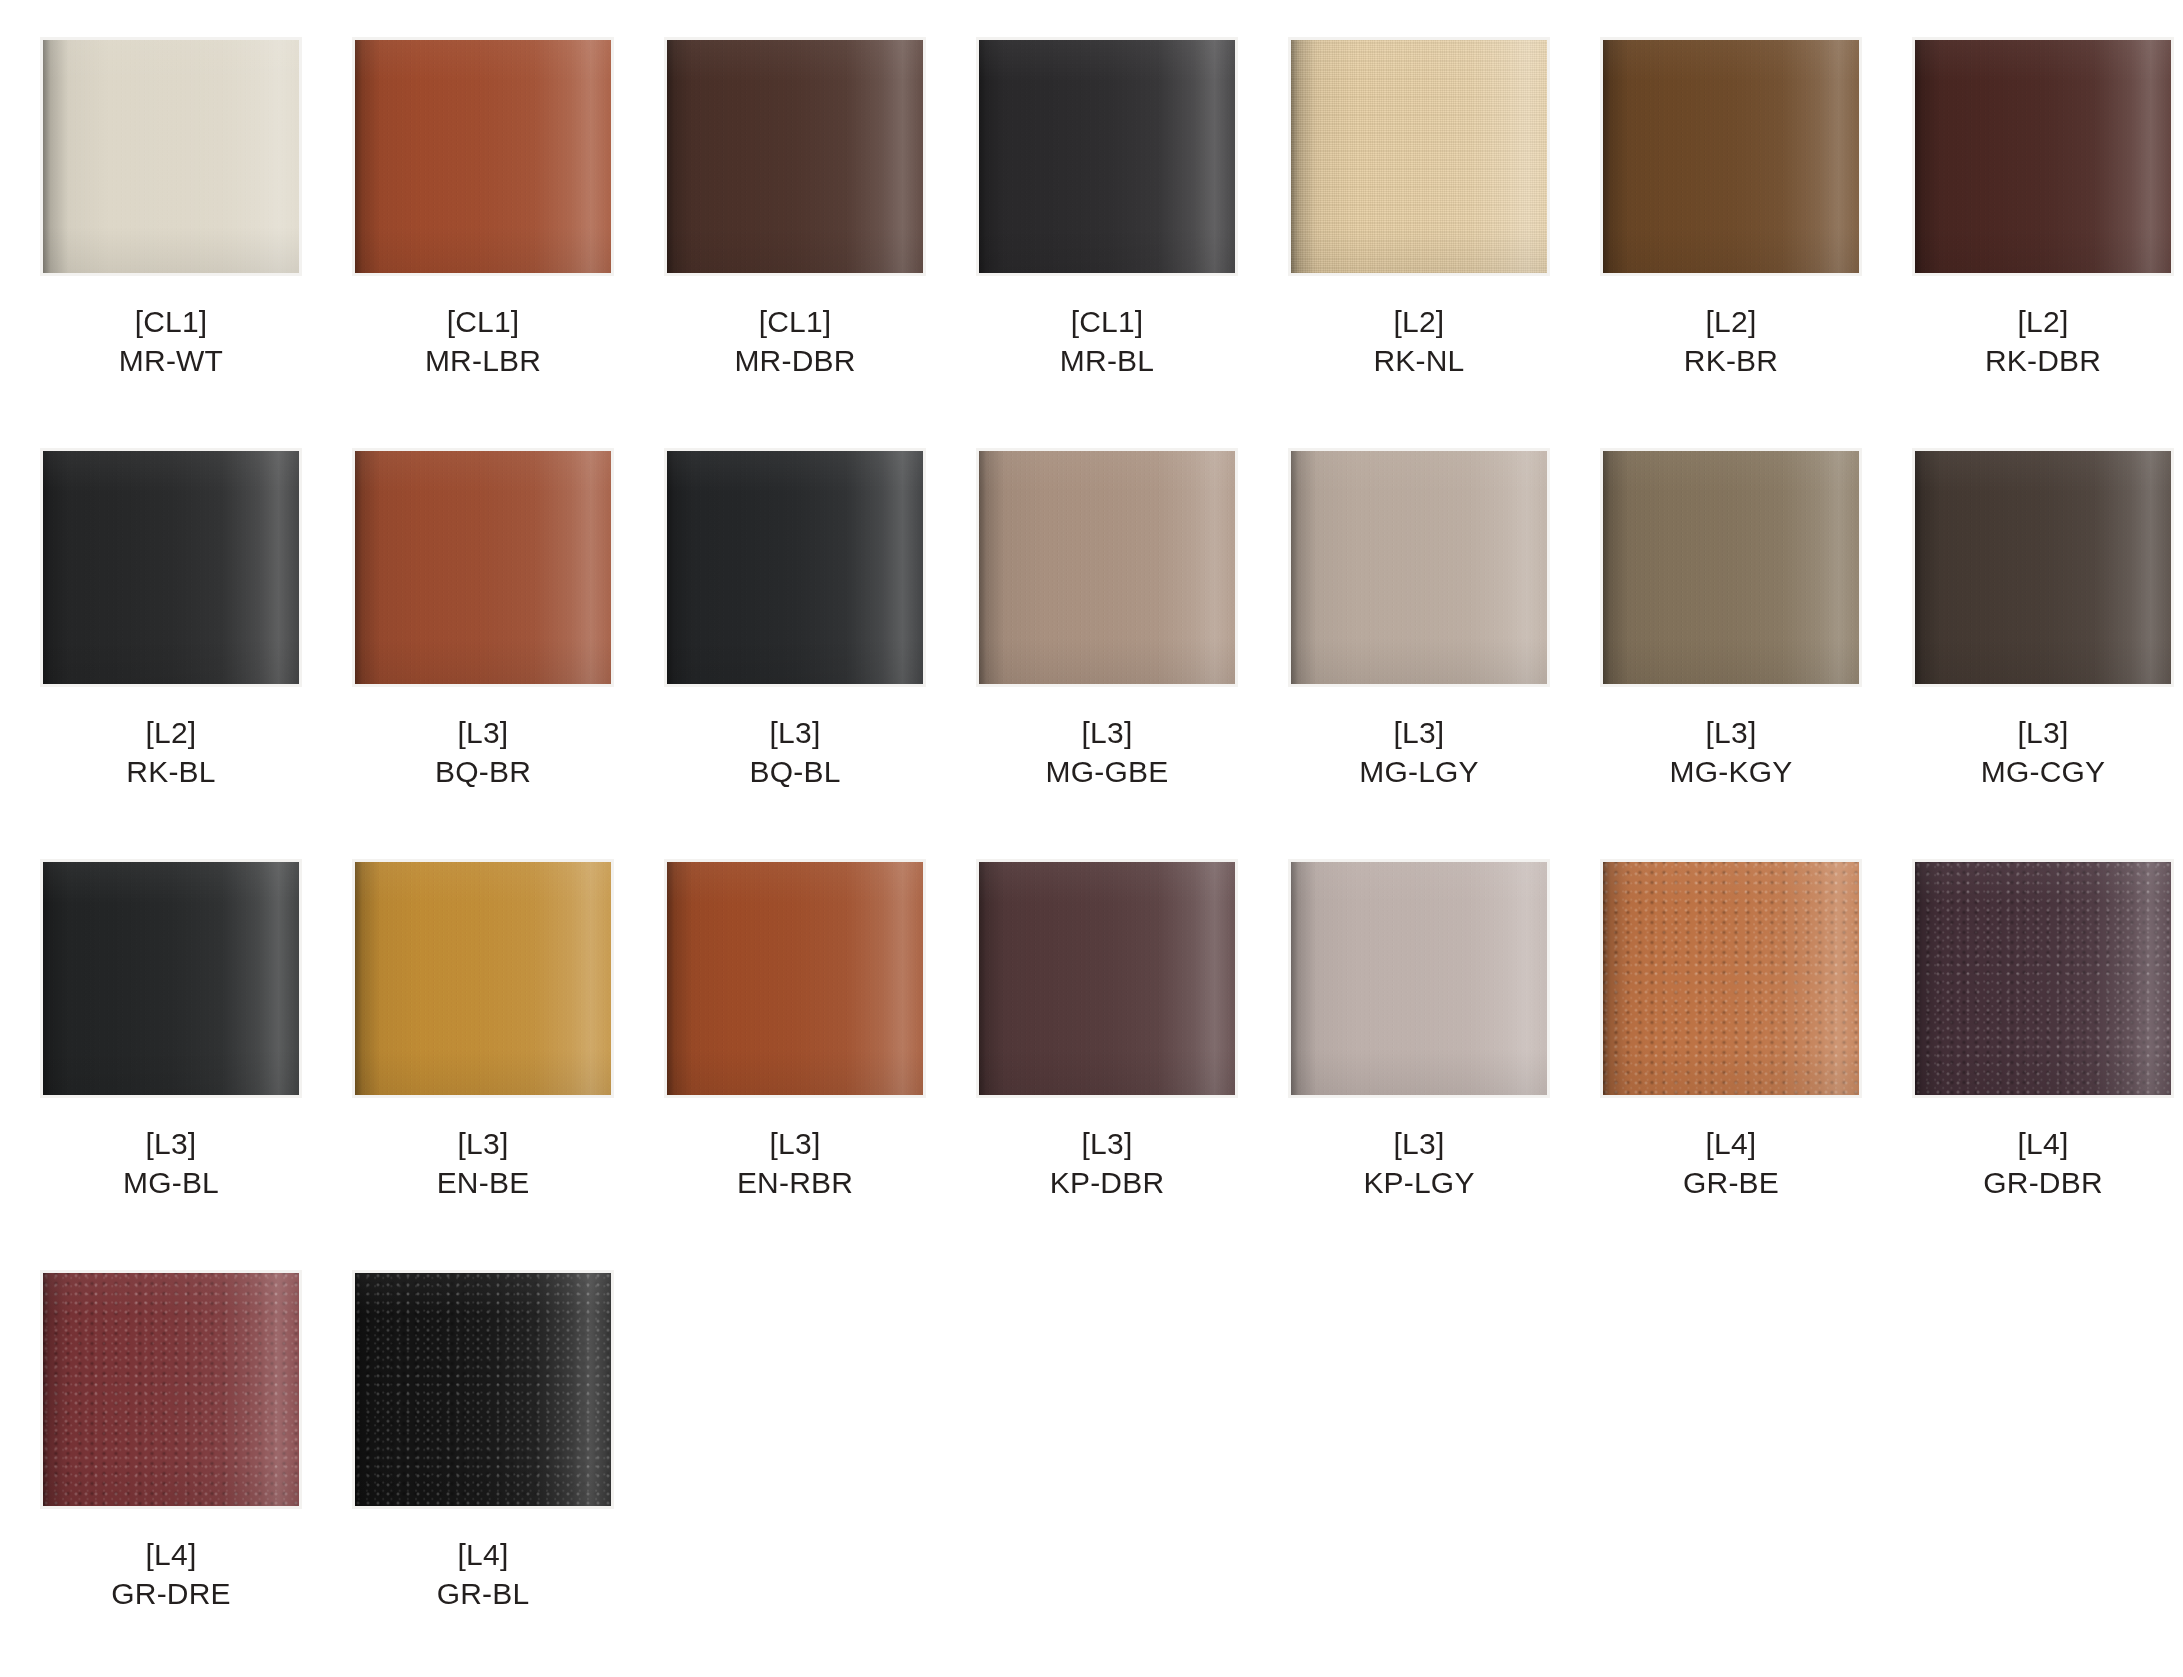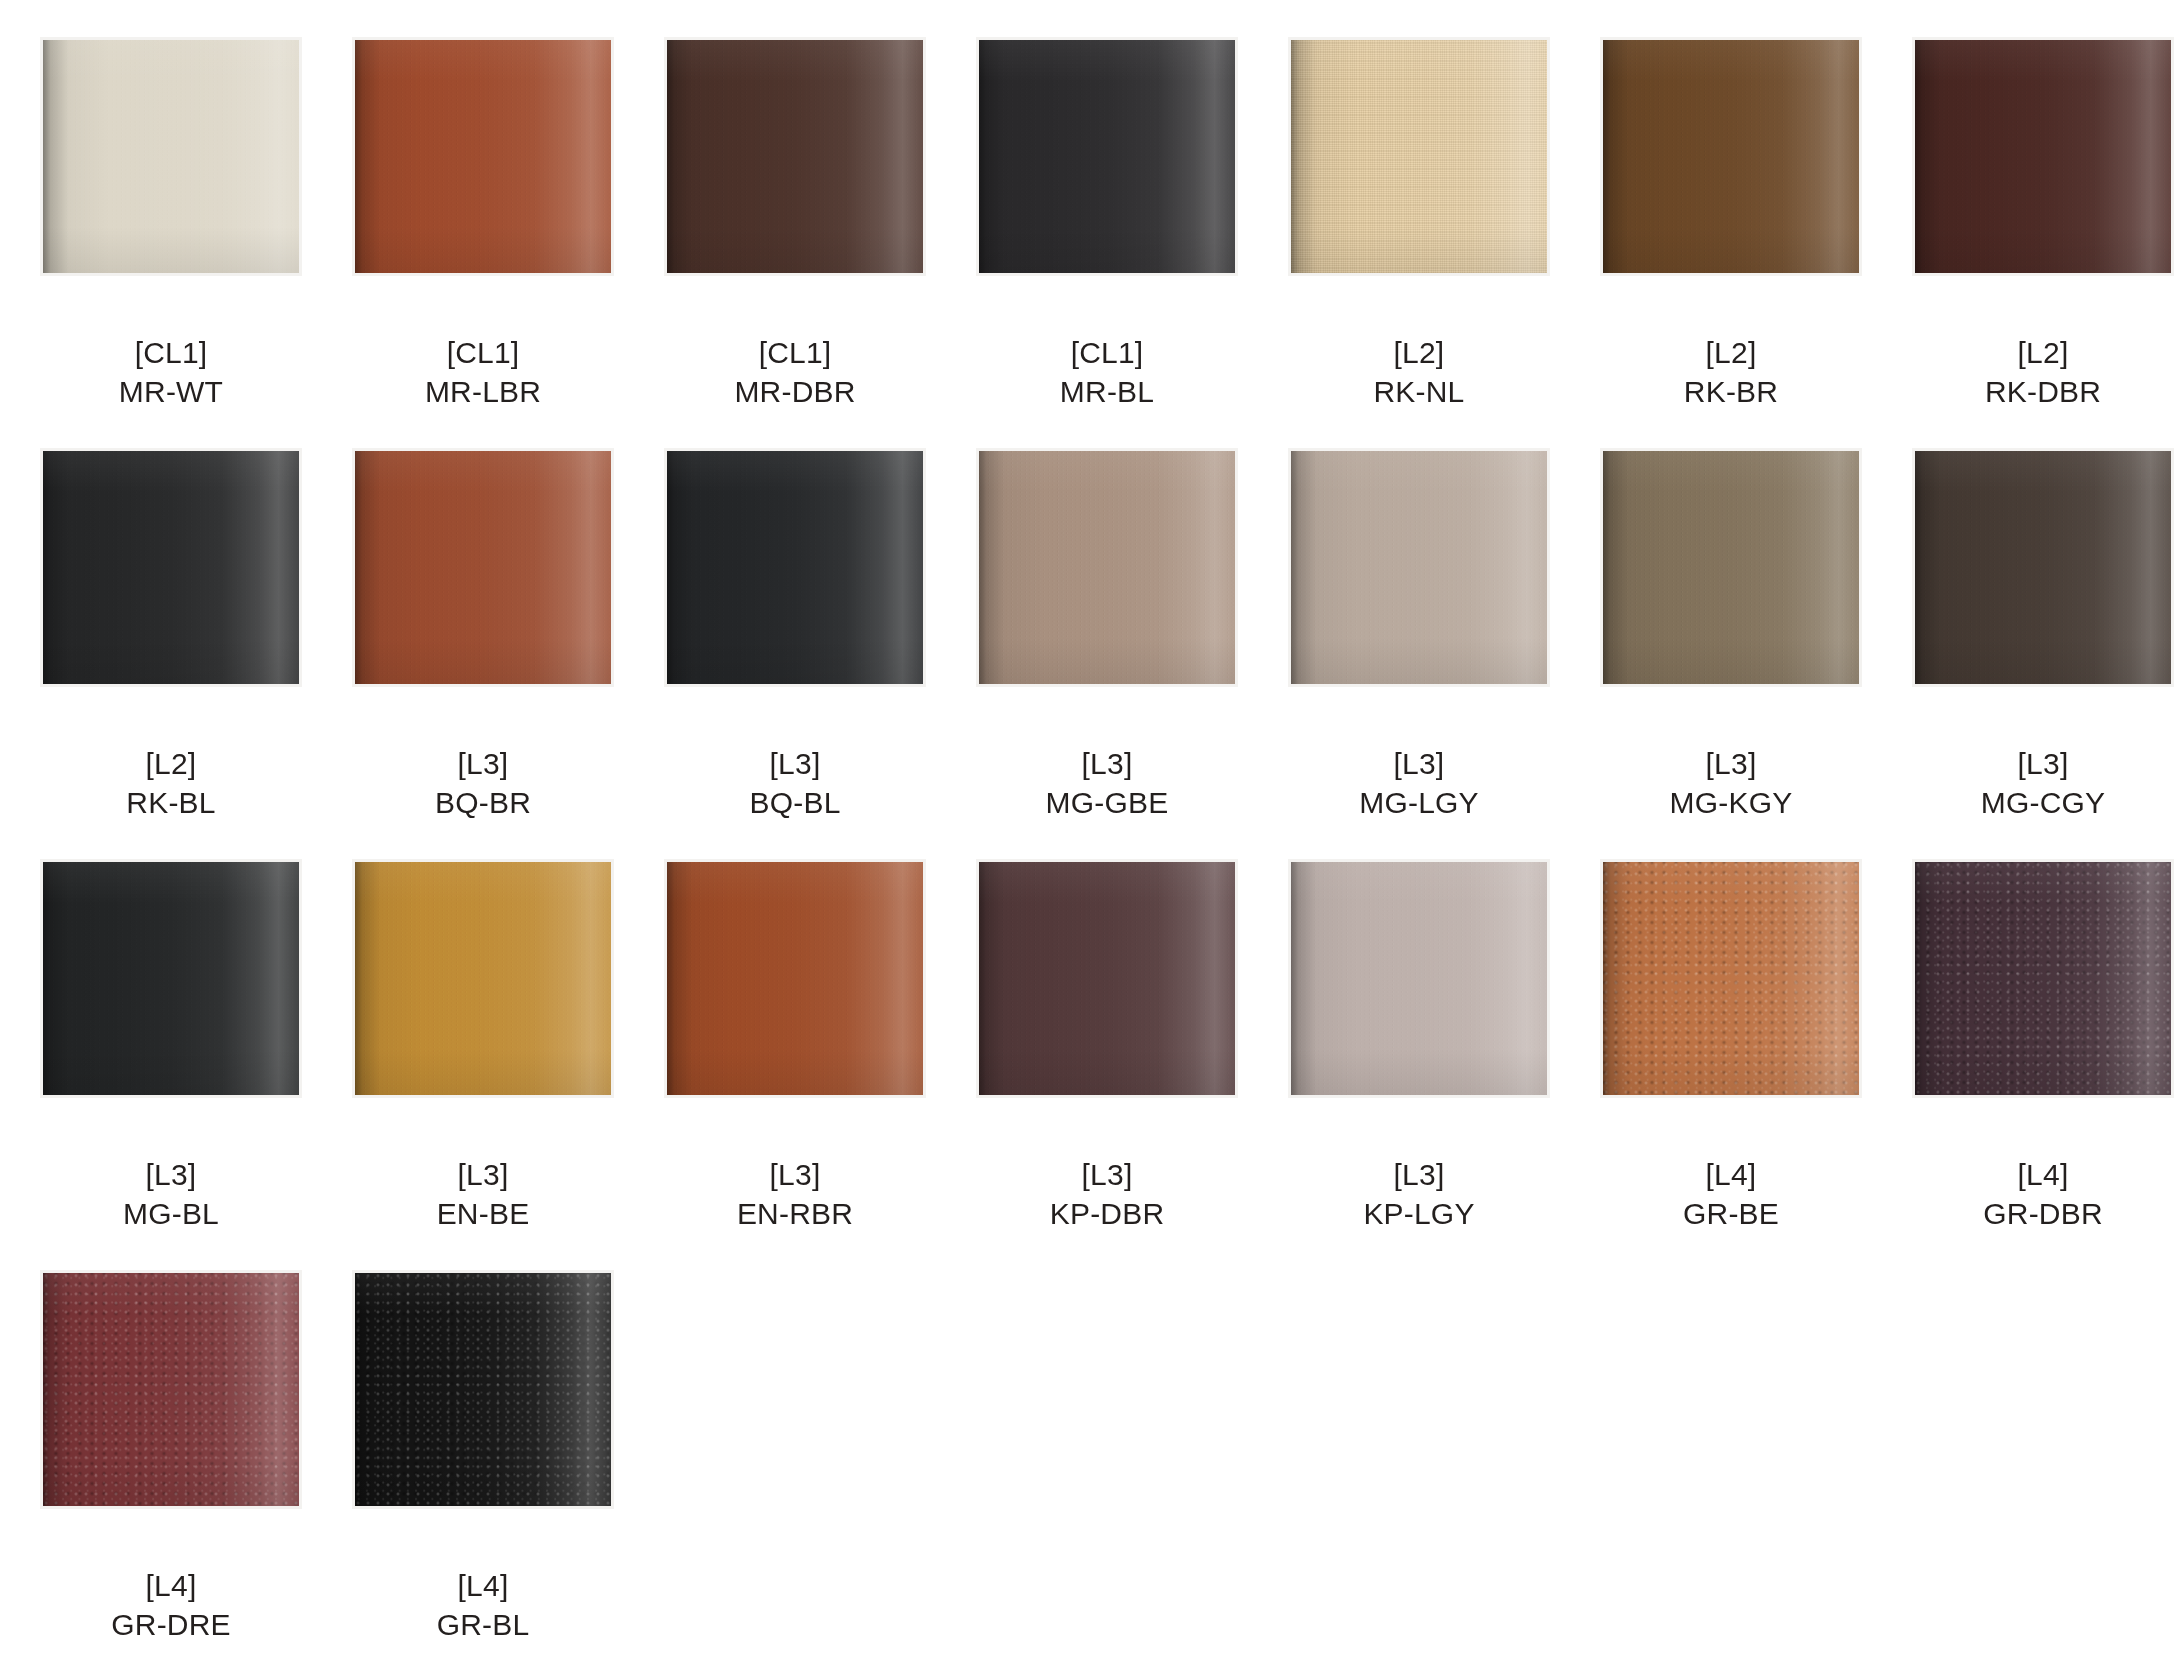--- a/index.html
+++ b/index.html
@@ -24,21 +24,20 @@
     row-gap: 0px;
     padding: 37px 0 0 20px;
   }
 
   .swatch-cell {
     width: 302px;
     height: 411px;
     display: flex;
     flex-direction: column;
     align-items: center;
-    gap: 31px;
   }
 
   .swatch-frame {
     width: 262px;
     height: 239px;
     padding: 2.7px;
     background: #f3f2f0;
     position: relative;
   }
 

